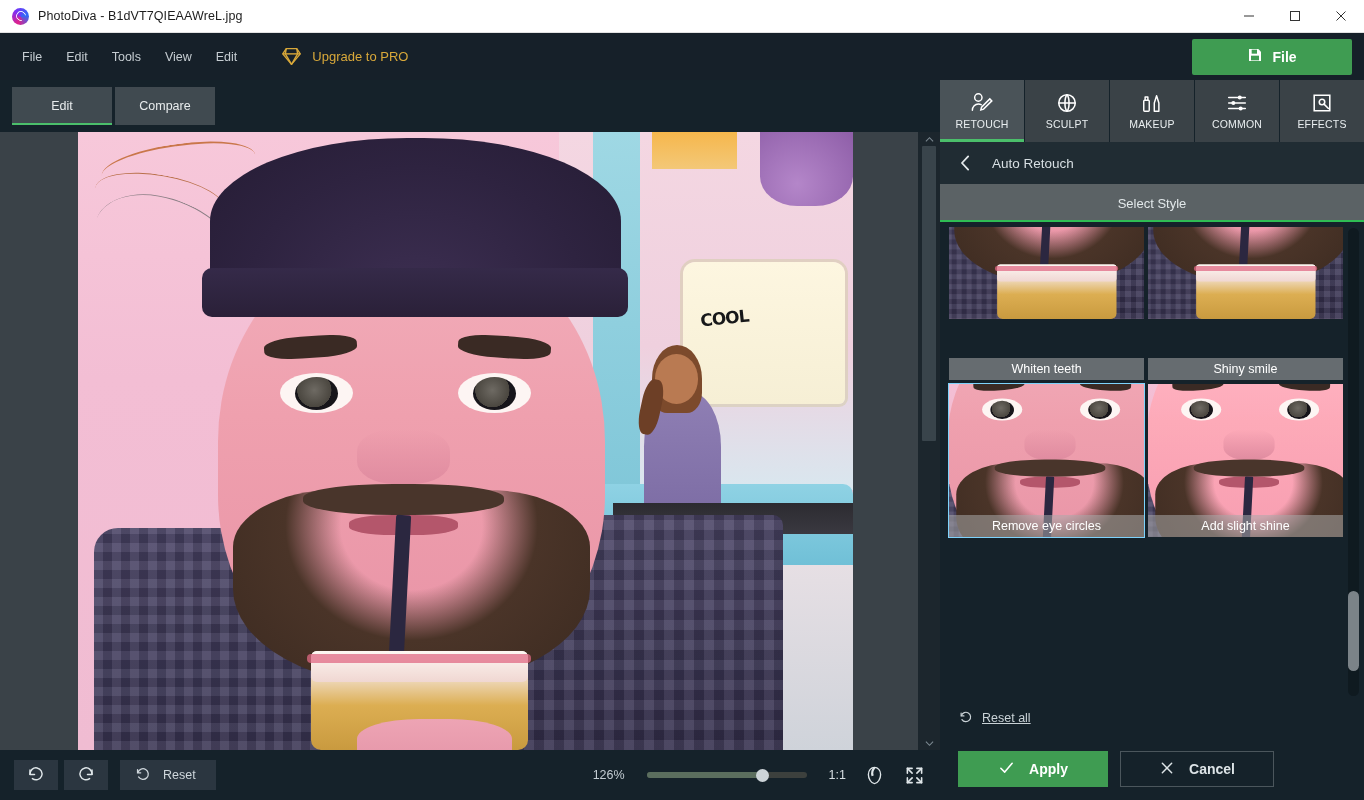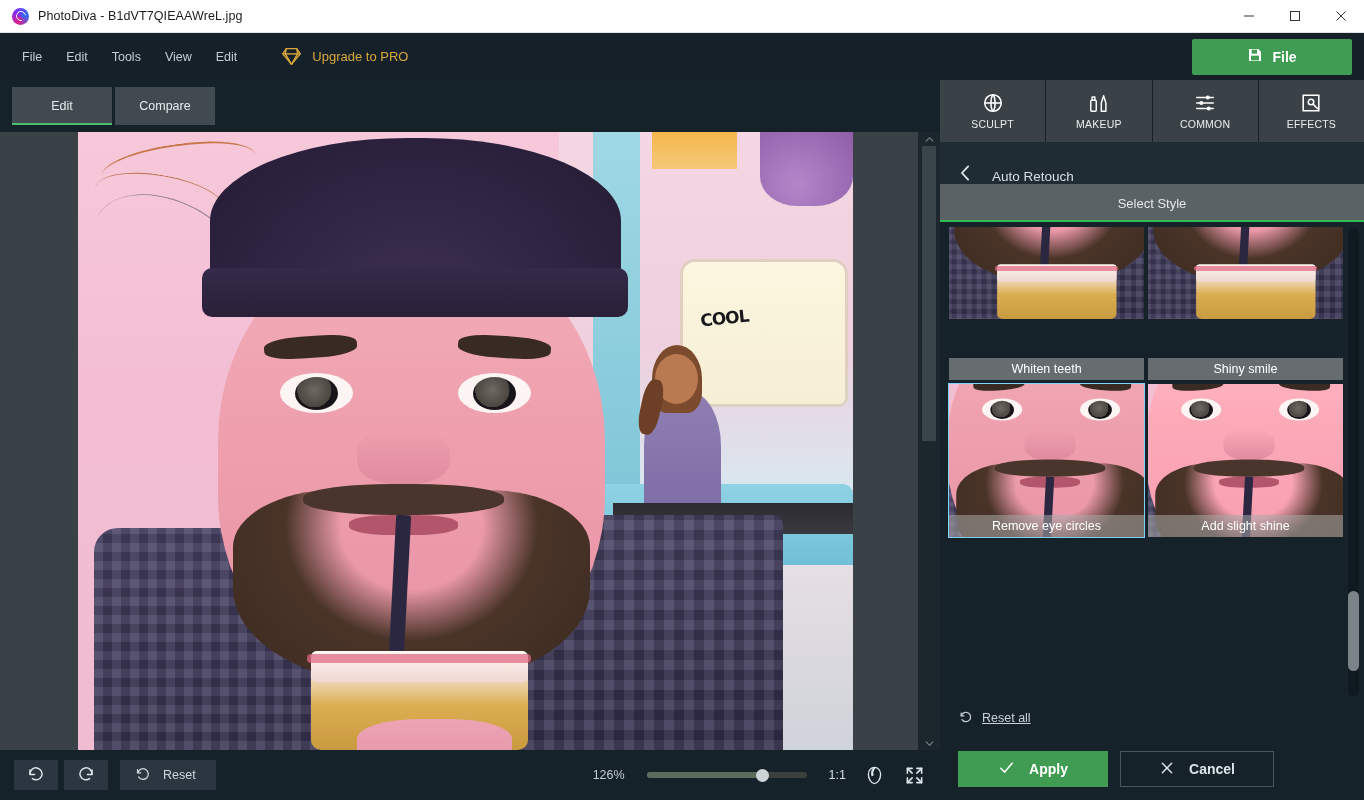--- a/index.html
+++ b/index.html
@@ -113,21 +113,21 @@
   .ptab { flex: 1; background: #3a4247; display: flex; flex-direction: column;
     align-items: center; justify-content: center; gap: 4px; cursor: pointer;
     position: relative; border-right: 1px solid #15222a; }
   .ptab:last-child { border-right: none; }
   .ptab.active { background: #4a5358; }
   .ptab.active::after { content: ""; position: absolute; left: 0; right: 0; bottom: 0;
     height: 3px; background: #4bbf6b; }
   .ptab-label { font-size: 10.5px; color: #e9eef0; letter-spacing: 0.2px; }
   .ptab-ico { height: 22px; display: flex; align-items: center; }
 
-  .panel-header { height: 42px; flex: none; display: flex; align-items: flex-end;
+  .panel-header { height: 42px; flex: none; display: flex; align-items: center;
     gap: 16px; padding-left: 14px; background: #202c33; }
   .back-chev { width: 22px; height: 22px; display: flex; align-items: center;
     justify-content: center; color: #e4eaec; cursor: pointer; }
   .panel-title { font-size: 13.5px; color: #d7dfe3; }
 
   .sub-tabs { height: 38px; flex: none; display: flex; }
   .subtab { flex: 1; display: flex; align-items: center; justify-content: center;
     font-size: 13px; color: #e2e8ea; background: #39424a; cursor: pointer;
     position: relative; }
   .subtab.active { background: #5b6265; }
@@ -453,20 +453,30 @@
                 <line x1="21" y1="21" x2="15" y2="15"></line>
             </svg>
           </div>
         </div>
       </div>
     </div>
 
     <div class="panel">
 
       <div class="panel-tabs">
+        <div class="ptab active">
+          <span class="ptab-ico">
+            <svg width="24" height="22" viewBox="0 0 26 24" fill="none" stroke="#fff" stroke-width="1.6" stroke-linecap="round">
+              <circle cx="9" cy="6" r="4"></circle>
+              <path d="M2.5 20c0-4.2 3-7 6.5-7 1.2 0 2.3.3 3.2.9"></path>
+              <path d="M21.5 7.5l2.2 2.2-9 9-3 .8.8-3z"></path>
+            </svg>
+          </span>
+          <span class="ptab-label">RETOUCH</span>
+        </div>
         <div class="ptab">
           <span class="ptab-ico">
             <svg width="22" height="22" viewBox="0 0 24 24" fill="none" stroke="#fff" stroke-width="1.7">
               <circle cx="12" cy="12" r="9"></circle>
                 <line x1="3" y1="12" x2="21" y2="12"></line>
               <path d="M12 3c-3 3.4-3 14.6 0 18"></path>
                 <path d="M12 3c3 3.4 3 14.6 0 18"></path>
             </svg>
           </span>
           <span class="ptab-label">SCULPT</span>

